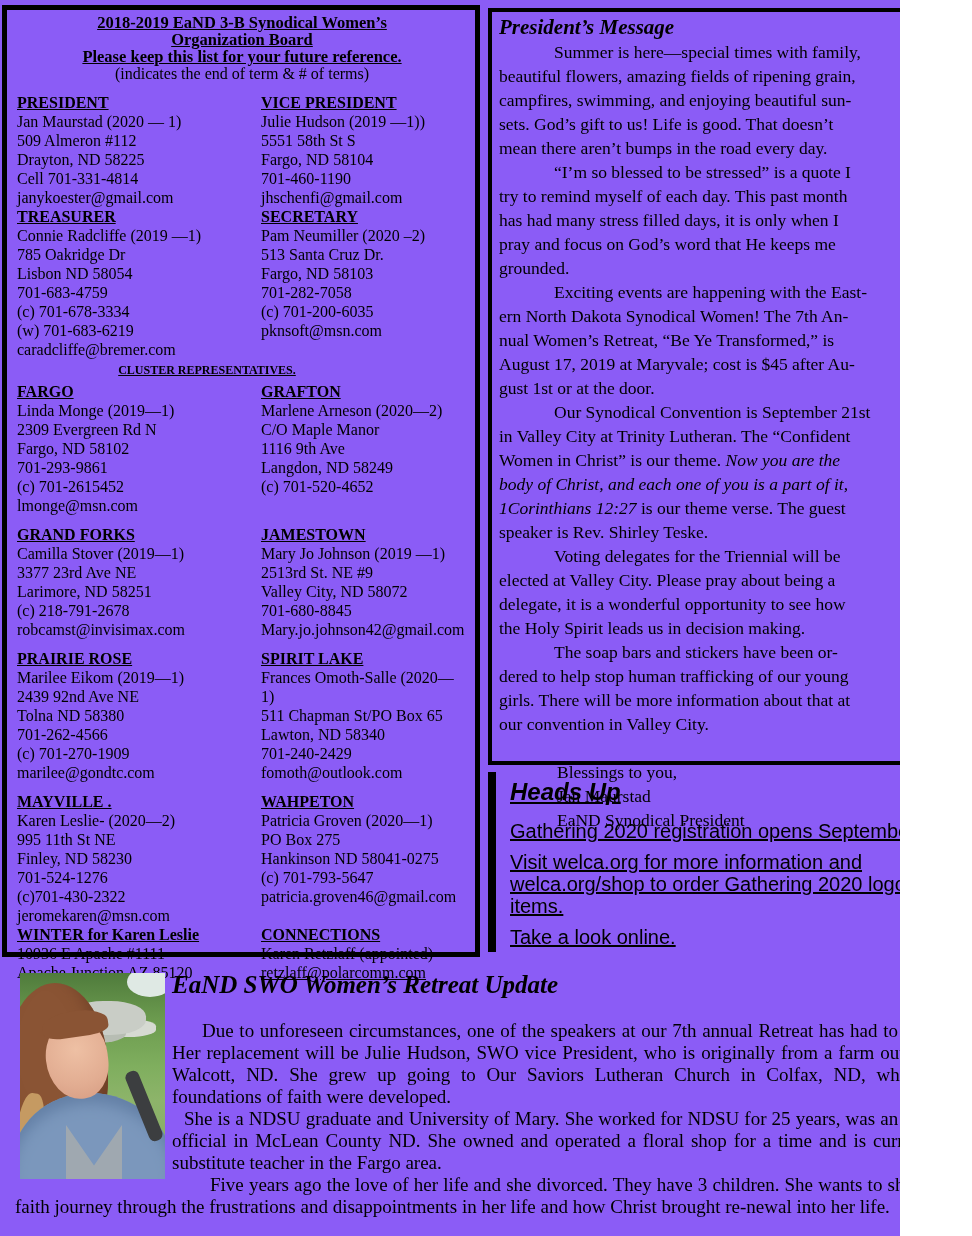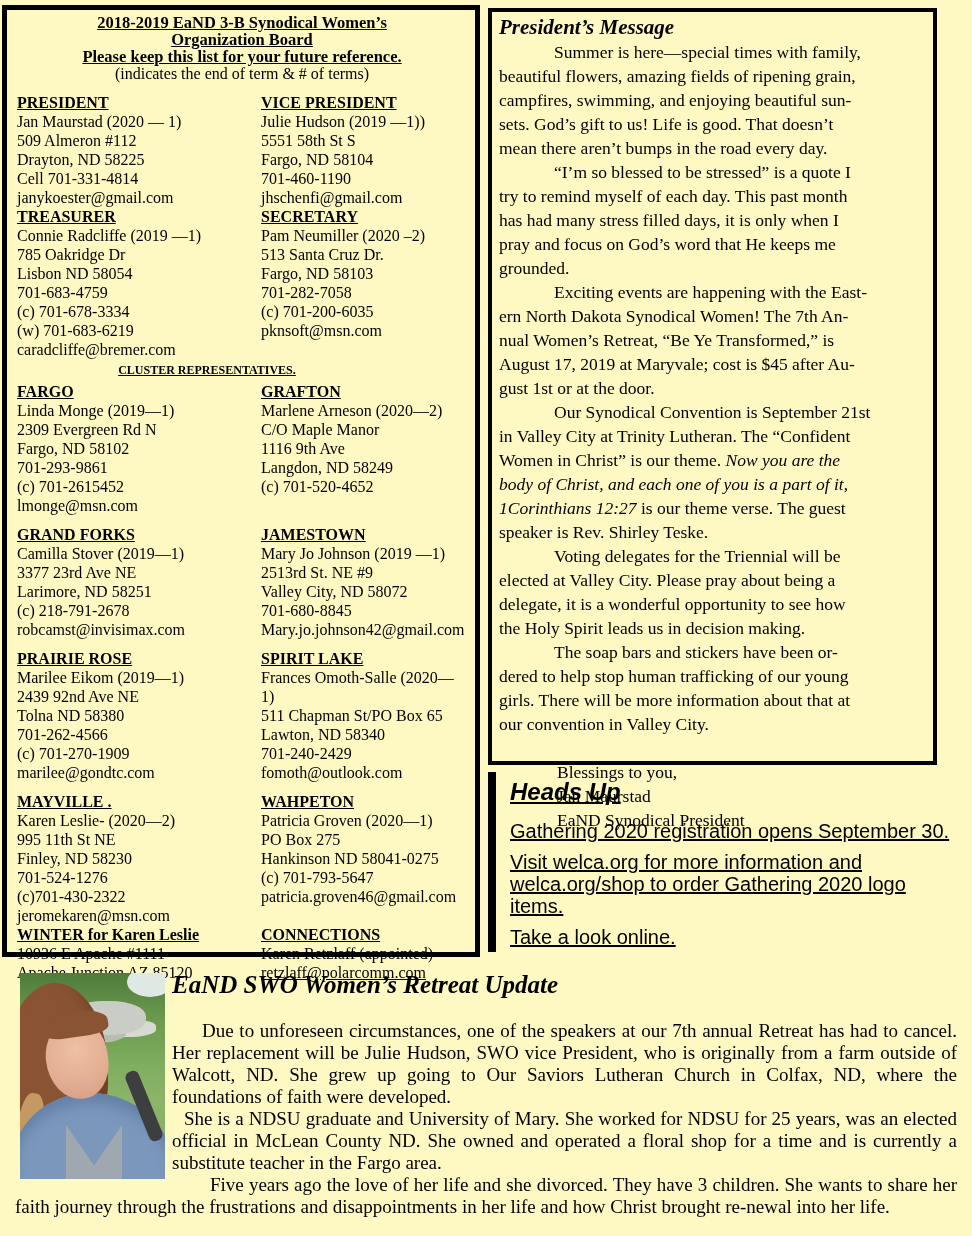--- a/index.html
+++ b/index.html
@@ -1,16 +1,16 @@
 <!DOCTYPE html>
 <html><head>
 <meta charset="utf-8">
 <style>
   html,body{margin:0;padding:0;background:#ffffff;}
-  .page{position:relative;width:972px;height:1236px;background:#fef9c3;color:#000;
+  .page{position:relative;width:900px;height:1236px;background:#8b5cf6;color:#000;
         font-family:"Liberation Serif", serif;overflow:hidden;}
 
   
   .board-box{position:absolute;left:2px;top:5px;width:478px;height:952px;
              border:5px solid #000;box-sizing:border-box;padding:4px 8px 0 10px;
              font-size:16px;line-height:19px;}
   .board-title{font-weight:bold;text-decoration:underline;text-align:center;
                font-size:16.5px;line-height:17px;}
   .board-subtitle{text-align:center;font-size:16px;line-height:17px;}
   .grid{display:grid;grid-template-columns:244px 1fr;}

